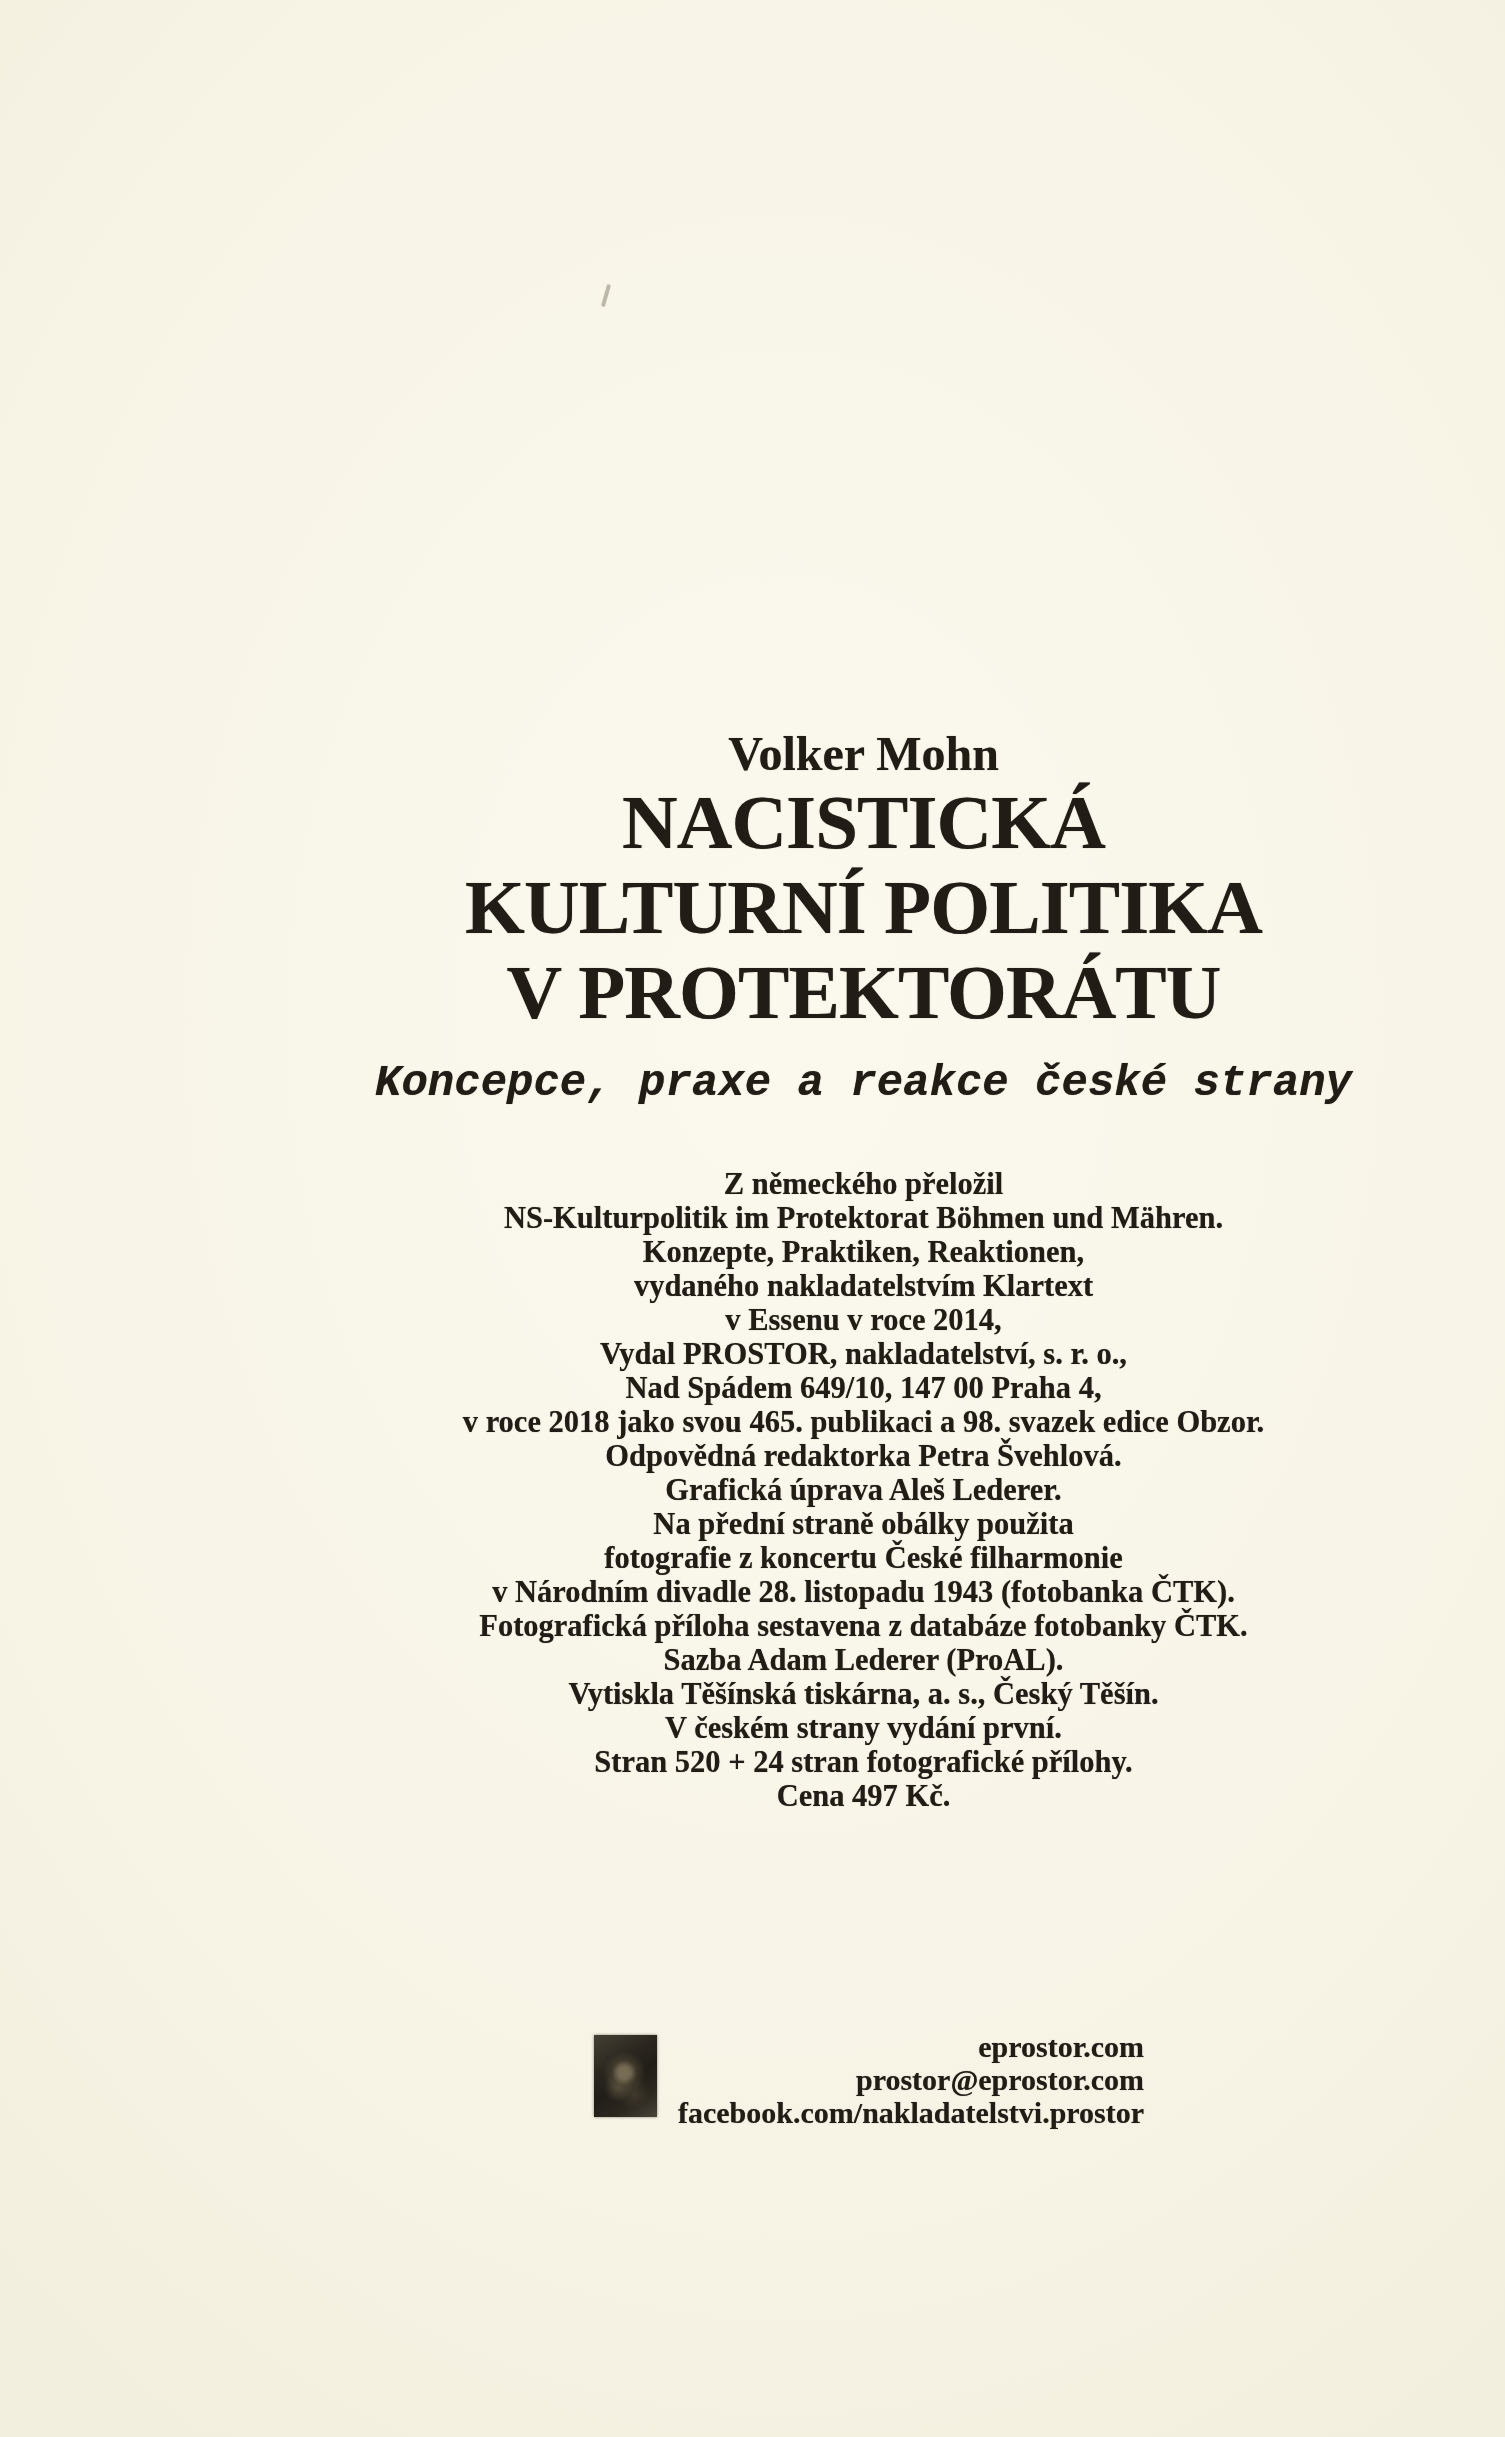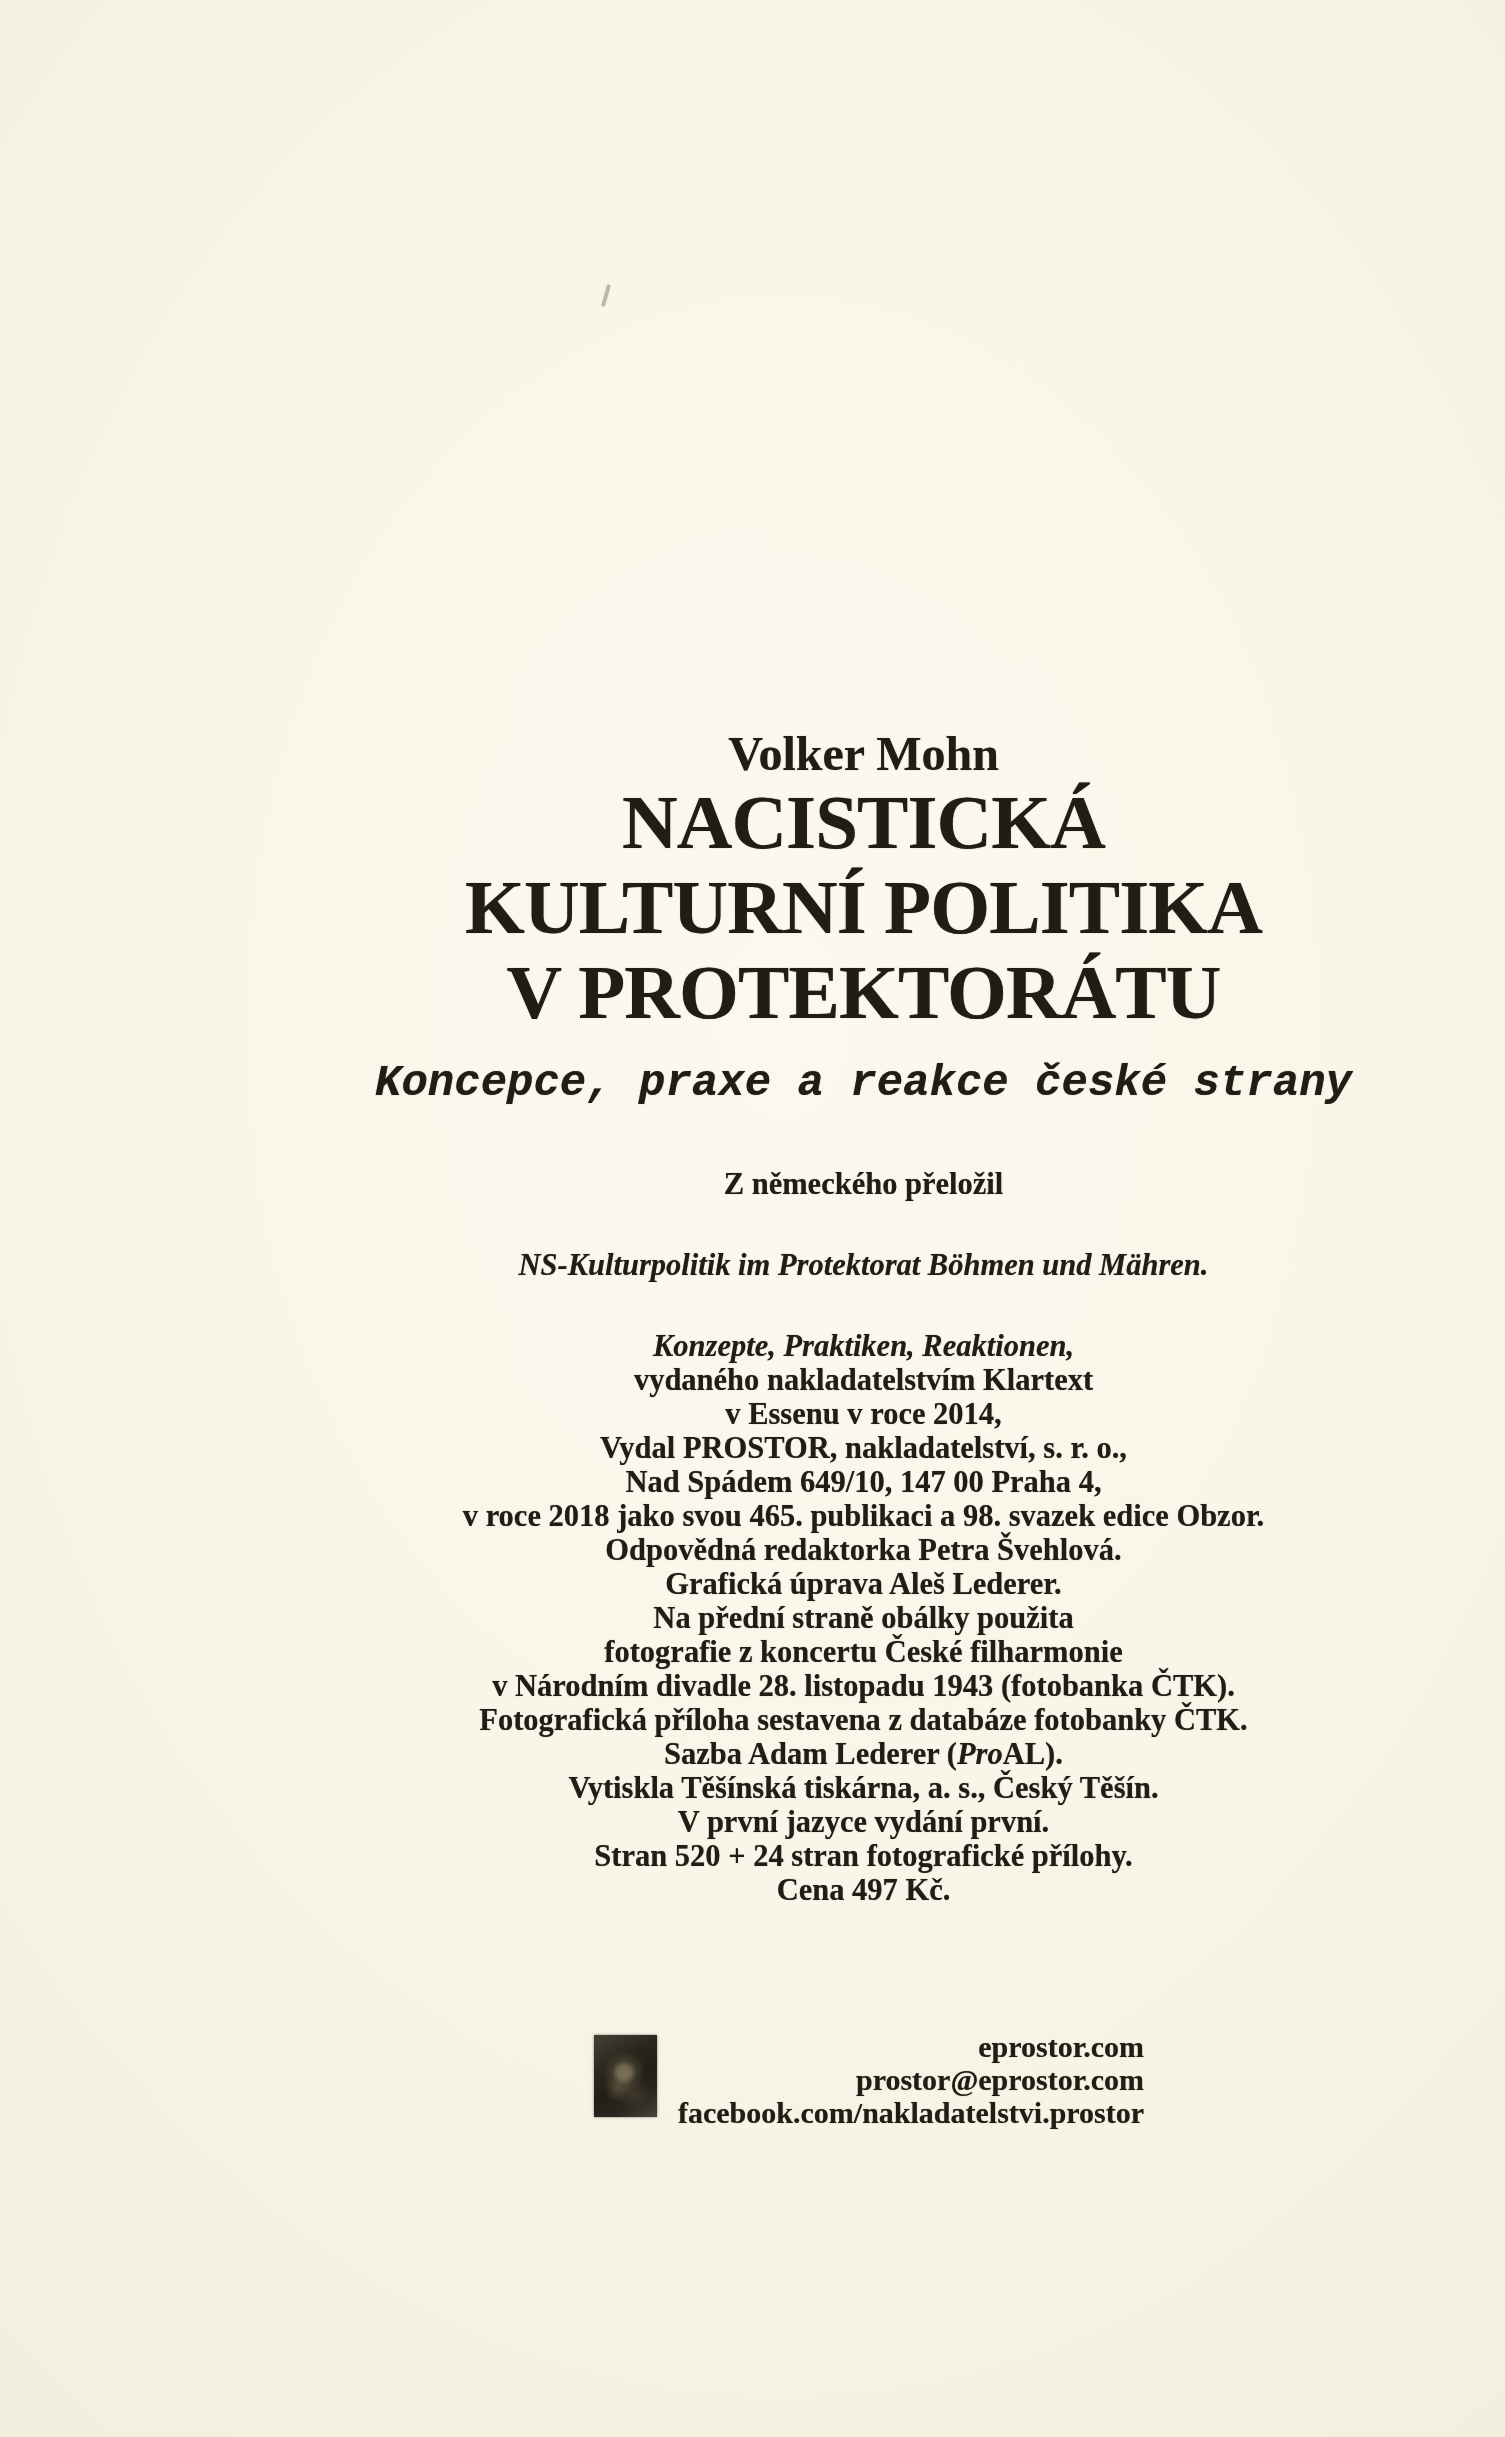--- a/index.html
+++ b/index.html
@@ -48,22 +48,20 @@
     line-height: 53px;
     font-family: Liberation Mono, monospace;
   }
   .imprint {
     top: 1167px;
     font-size: 30.5px;
     font-weight: bold;
     line-height: 34px;
   }
   .imprint .it {
-    font-style: italic;
-    margin-top: 47px;
   }
   .contact-logo {
     position: absolute;
     left: 594px;
     top: 2035px;
     width: 63px;
     height: 82px;
     background:
       radial-gradient(circle at 48% 46%, rgba(128, 116, 90, 0.95) 0px, rgba(128, 116, 90, 0.85) 6.3px, rgba(90, 80, 60, 0.45) 12.6px, rgba(0,0,0,0) 21.5px),
       radial-gradient(circle at 38% 64%, rgba(105, 95, 72, 0.7) 0px, rgba(0,0,0,0) 14.4px),
@@ -119,21 +117,21 @@
     <div>Nad Spádem 649/10, 147 00 Praha 4,</div>
     <div>v roce 2018 jako svou 465. publikaci a 98. svazek edice Obzor.</div>
     <div>Odpovědná redaktorka Petra Švehlová.</div>
     <div>Grafická úprava Aleš Lederer.</div>
     <div>Na přední straně obálky použita</div>
     <div>fotografie z koncertu České filharmonie</div>
     <div>v Národním divadle 28. listopadu 1943 (fotobanka ČTK).</div>
     <div>Fotografická příloha sestavena z databáze fotobanky ČTK.</div>
     <div><span>Sazba Adam Lederer (</span><span class="it">Pro</span><span>AL).</span></div>
     <div>Vytiskla Těšínská tiskárna, a. s., Český Těšín.</div>
-    <div>V první jazyce vydání první.</div>
+    <div>V českém strany vydání první.</div>
     <div>Stran 520 + 24 stran fotografické přílohy.</div>
     <div>Cena 497 Kč.</div>
   </div>
 
   <div class="contact-logo"></div>
 
   <div class="contact-text">
     <div>eprostor.com</div>
     <div>prostor@eprostor.com</div>
     <div>facebook.com/nakladatelstvi.prostor</div>

